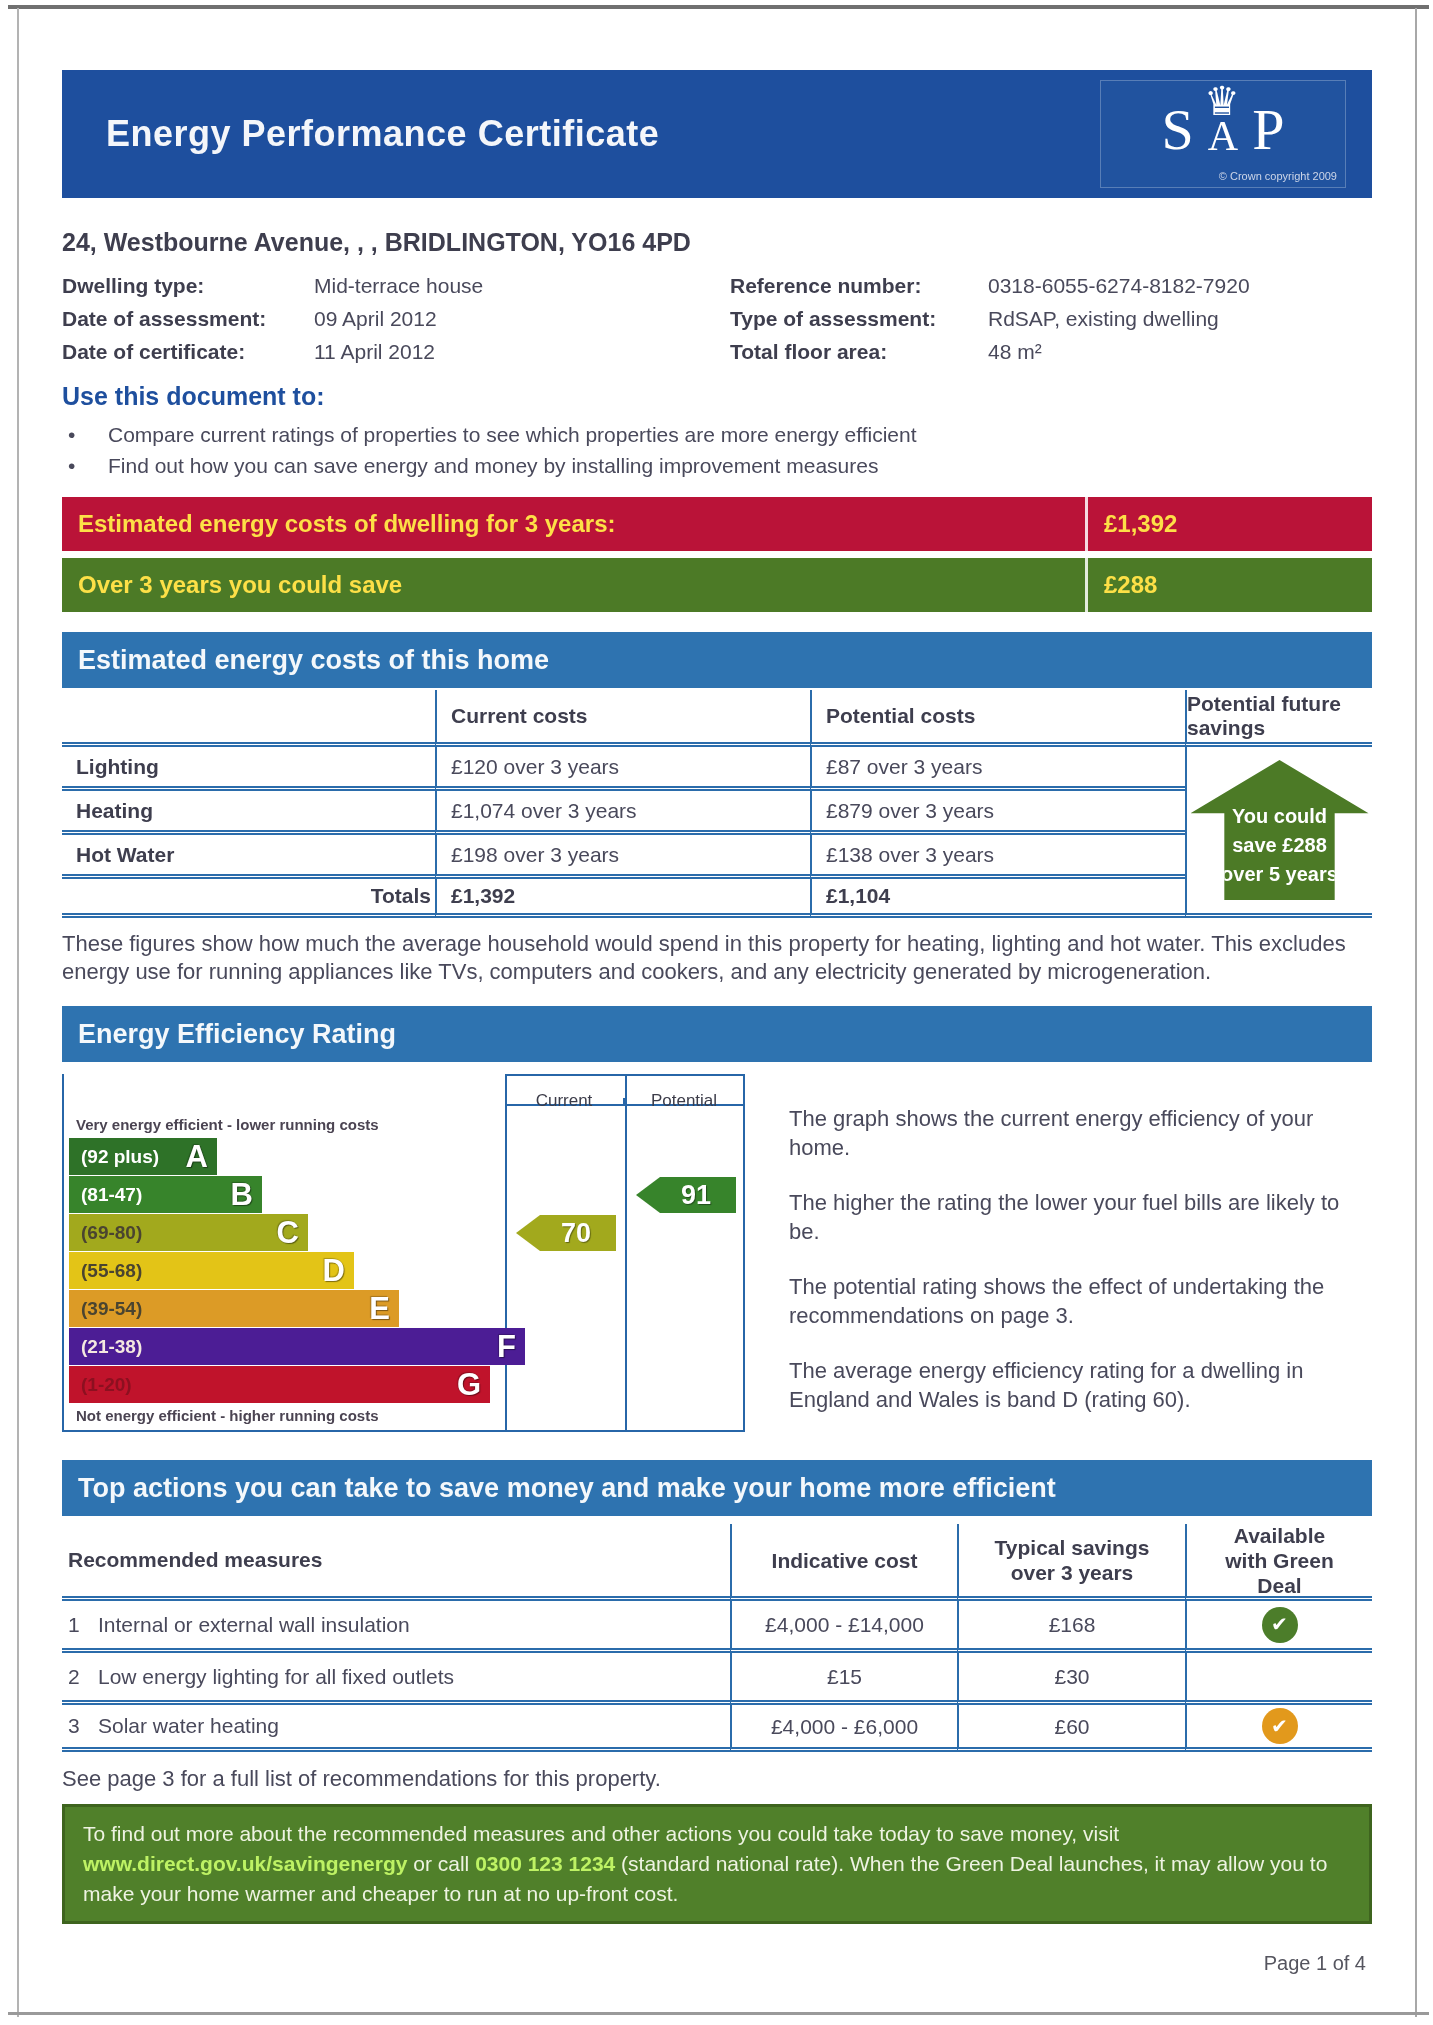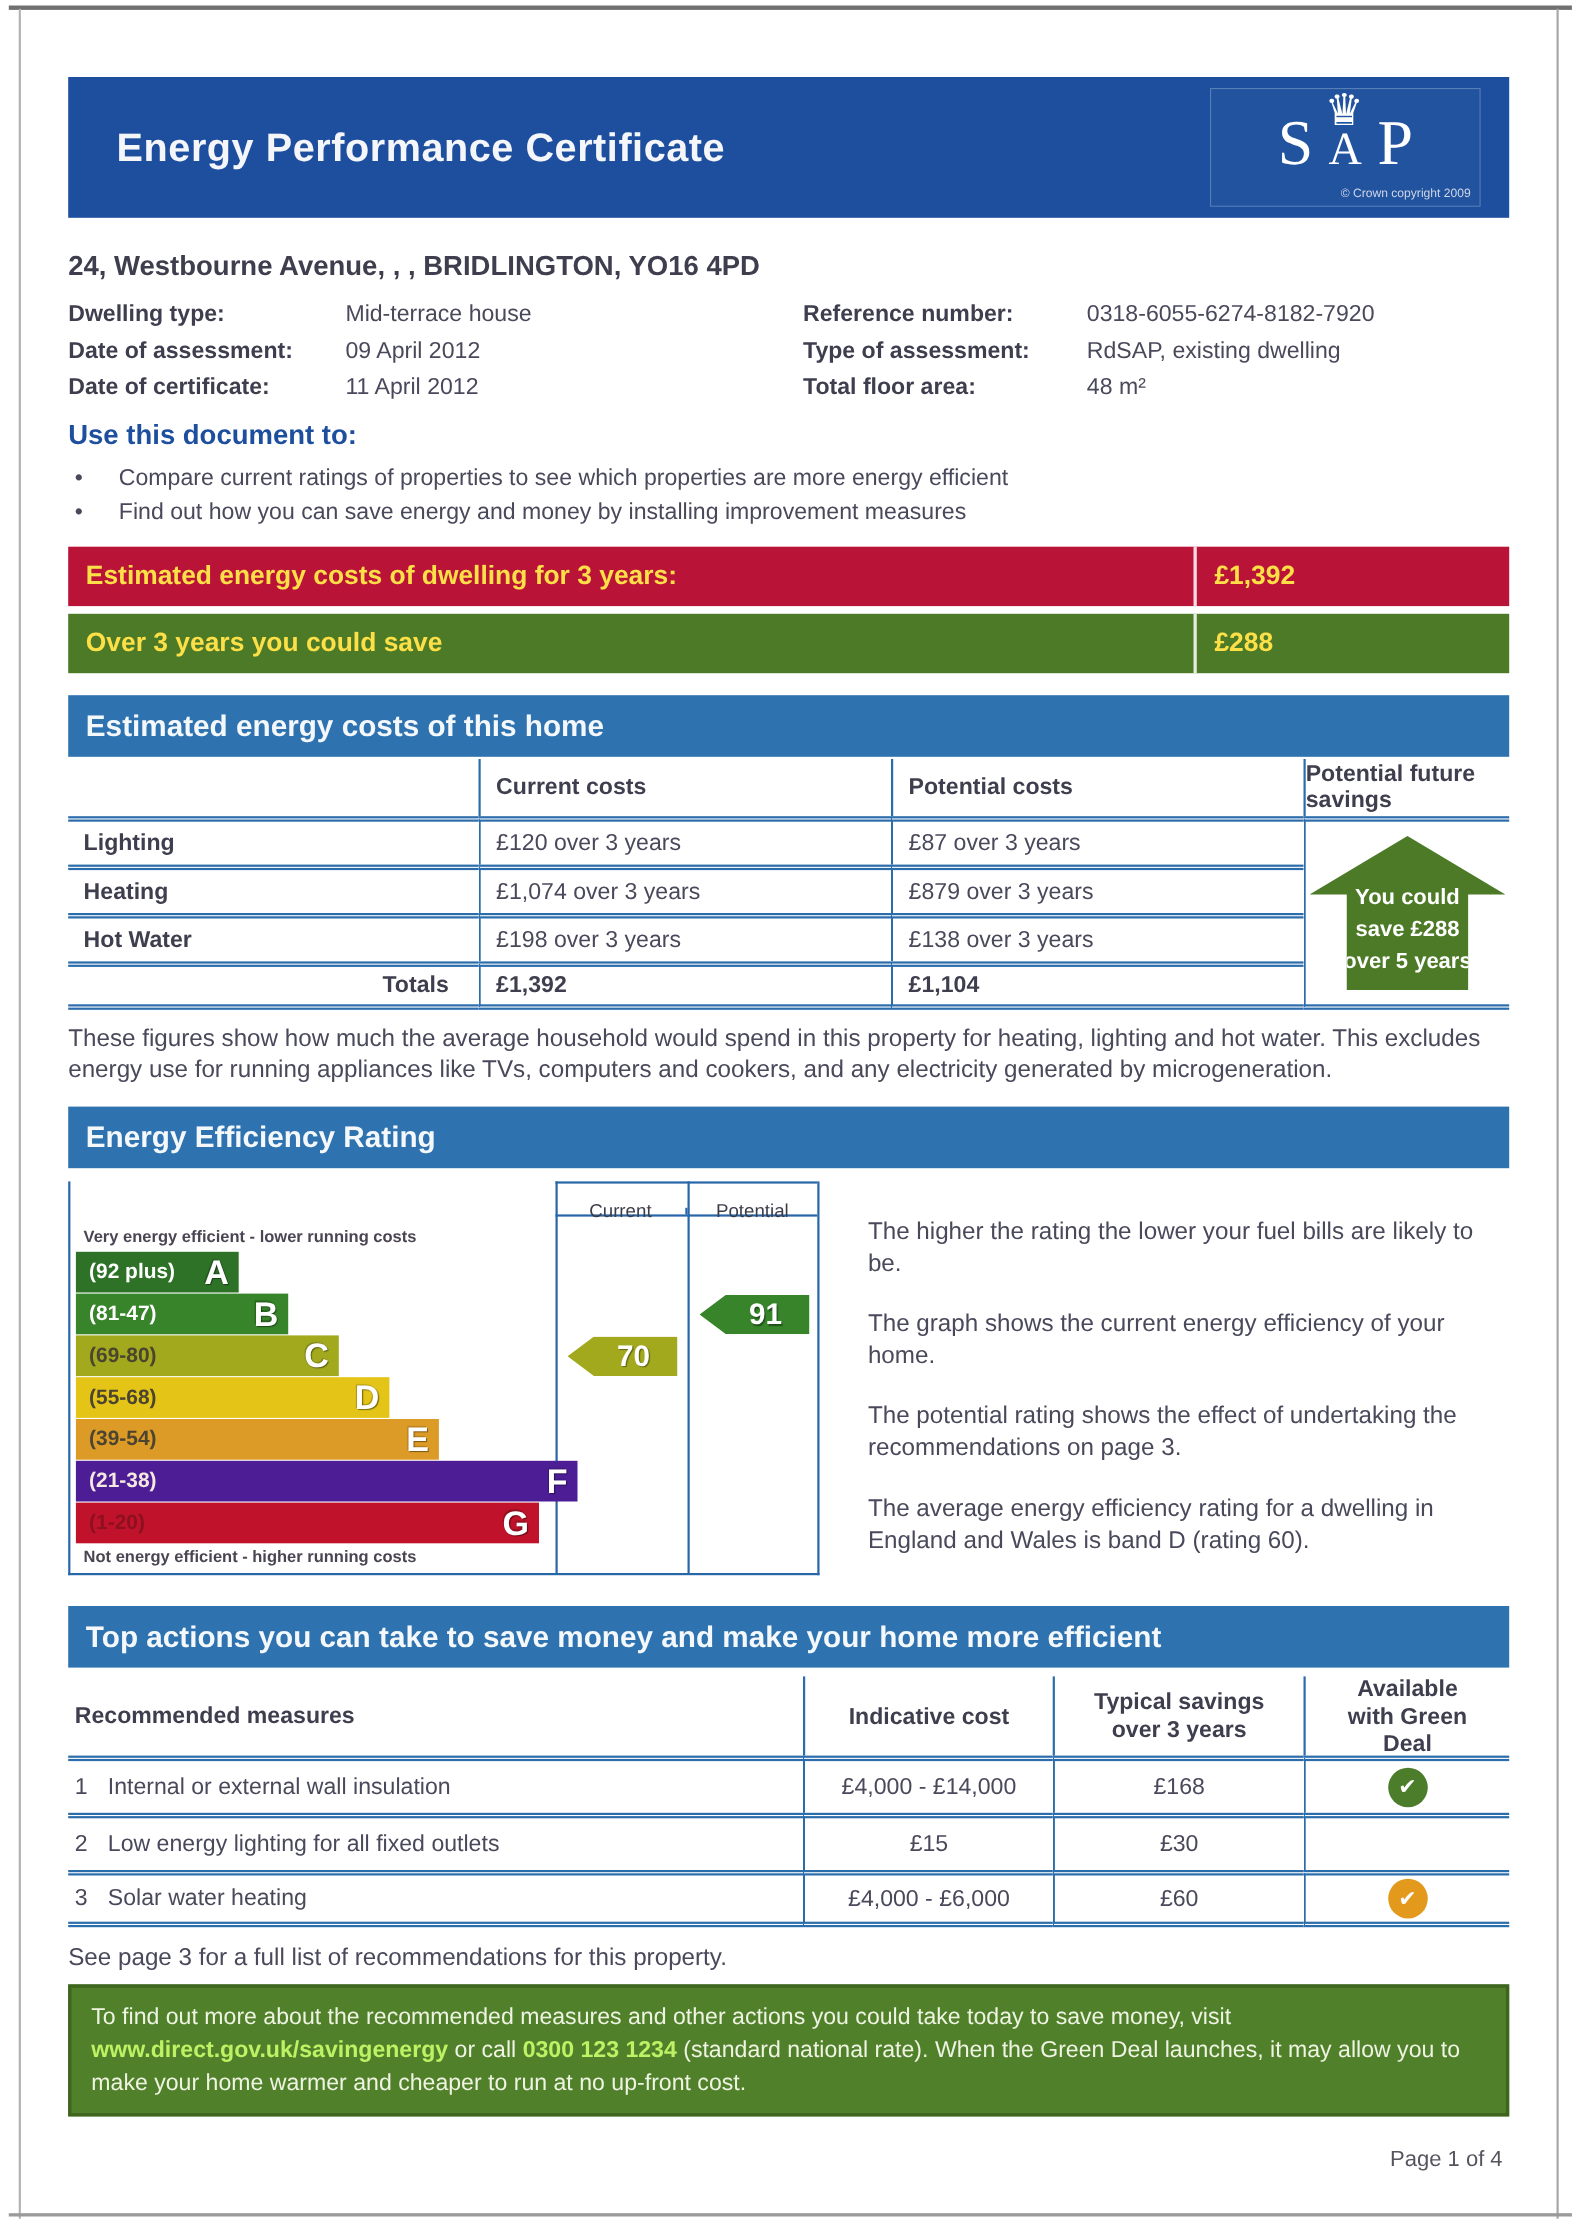--- a/index.html
+++ b/index.html
@@ -53,21 +53,21 @@
   
   .section-bar{margin-top:20px;height:56px;background:#2e73b0;display:flex;align-items:center;}
   .section-bar span{color:#f4f8fb;font-size:27px;font-weight:bold;padding-left:16px;}
 
   
   .costs-table{display:grid;grid-template-columns:373px 375px 375px 187px;
                grid-template-rows:52px 44px 44px 44px 44px;margin-top:2px;}
   .ct{display:flex;align-items:center;padding-left:14px;font-size:21px;}
   .ct.head{font-weight:bold;color:#3e3e4e;}
   .ct.rowlabel{font-weight:bold;color:#3e3e4e;}
-  .ct.totlabel{justify-content:flex-end;padding-right:27px;font-weight:bold;color:#3e3e4e;}
+  .ct.totlabel{justify-content:flex-end;padding-right:4px;font-weight:bold;color:#3e3e4e;}
   .ct.bold{font-weight:bold;color:#3e3e4e;}
   .vb{border-left:2px solid #2b6cab;}
   .hb{border-top:5px double #2b6cab;}
   .bb{border-bottom:5px double #2b6cab;}
   .badge-cell{grid-column:4;grid-row:2 / span 4;display:flex;align-items:center;justify-content:center;}
   .house{width:178px;height:140px;background:#4c7a26;position:relative;
          clip-path:polygon(50% 0%,100% 38%,81% 38%,81% 100%,19% 100%,19% 38%,0% 38%);}
   .house-text{position:absolute;top:42px;left:0;right:0;text-align:center;color:#fff;
               font-size:20px;font-weight:bold;line-height:29px;}
   .note{margin-top:12px;font-size:22px;line-height:28px;width:1300px;}
@@ -280,22 +280,22 @@
       </div>
       <div class="chart-bottom-label">Not energy efficient - higher running costs</div>
       <div class="rating-arrow" id="arrow-current" style="top: 141px; background: rgb(162, 169, 29);">
         <span>70</span>
       </div>
       <div class="rating-arrow" id="arrow-potential" style="top: 103px; background: rgb(55, 132, 43);">
         <span>91</span>
       </div>
     </div>
     <div class="eer-text">
+      <p>The graph shows the current energy efficiency of your home.</p>
       <p>The higher the rating the lower your fuel bills are likely to be.</p>
-      <p>The graph shows the current energy efficiency of your home.</p>
       <p>The potential rating shows the effect of undertaking the recommendations on page 3.</p>
       <p>The average energy efficiency rating for a dwelling in England and Wales is band D (rating 60).</p>
     </div>
   </div>
 
   <div class="section-bar">
     <span>Top actions you can take to save money and make your home more efficient</span>
   </div>
 
   <div class="actions-table">

